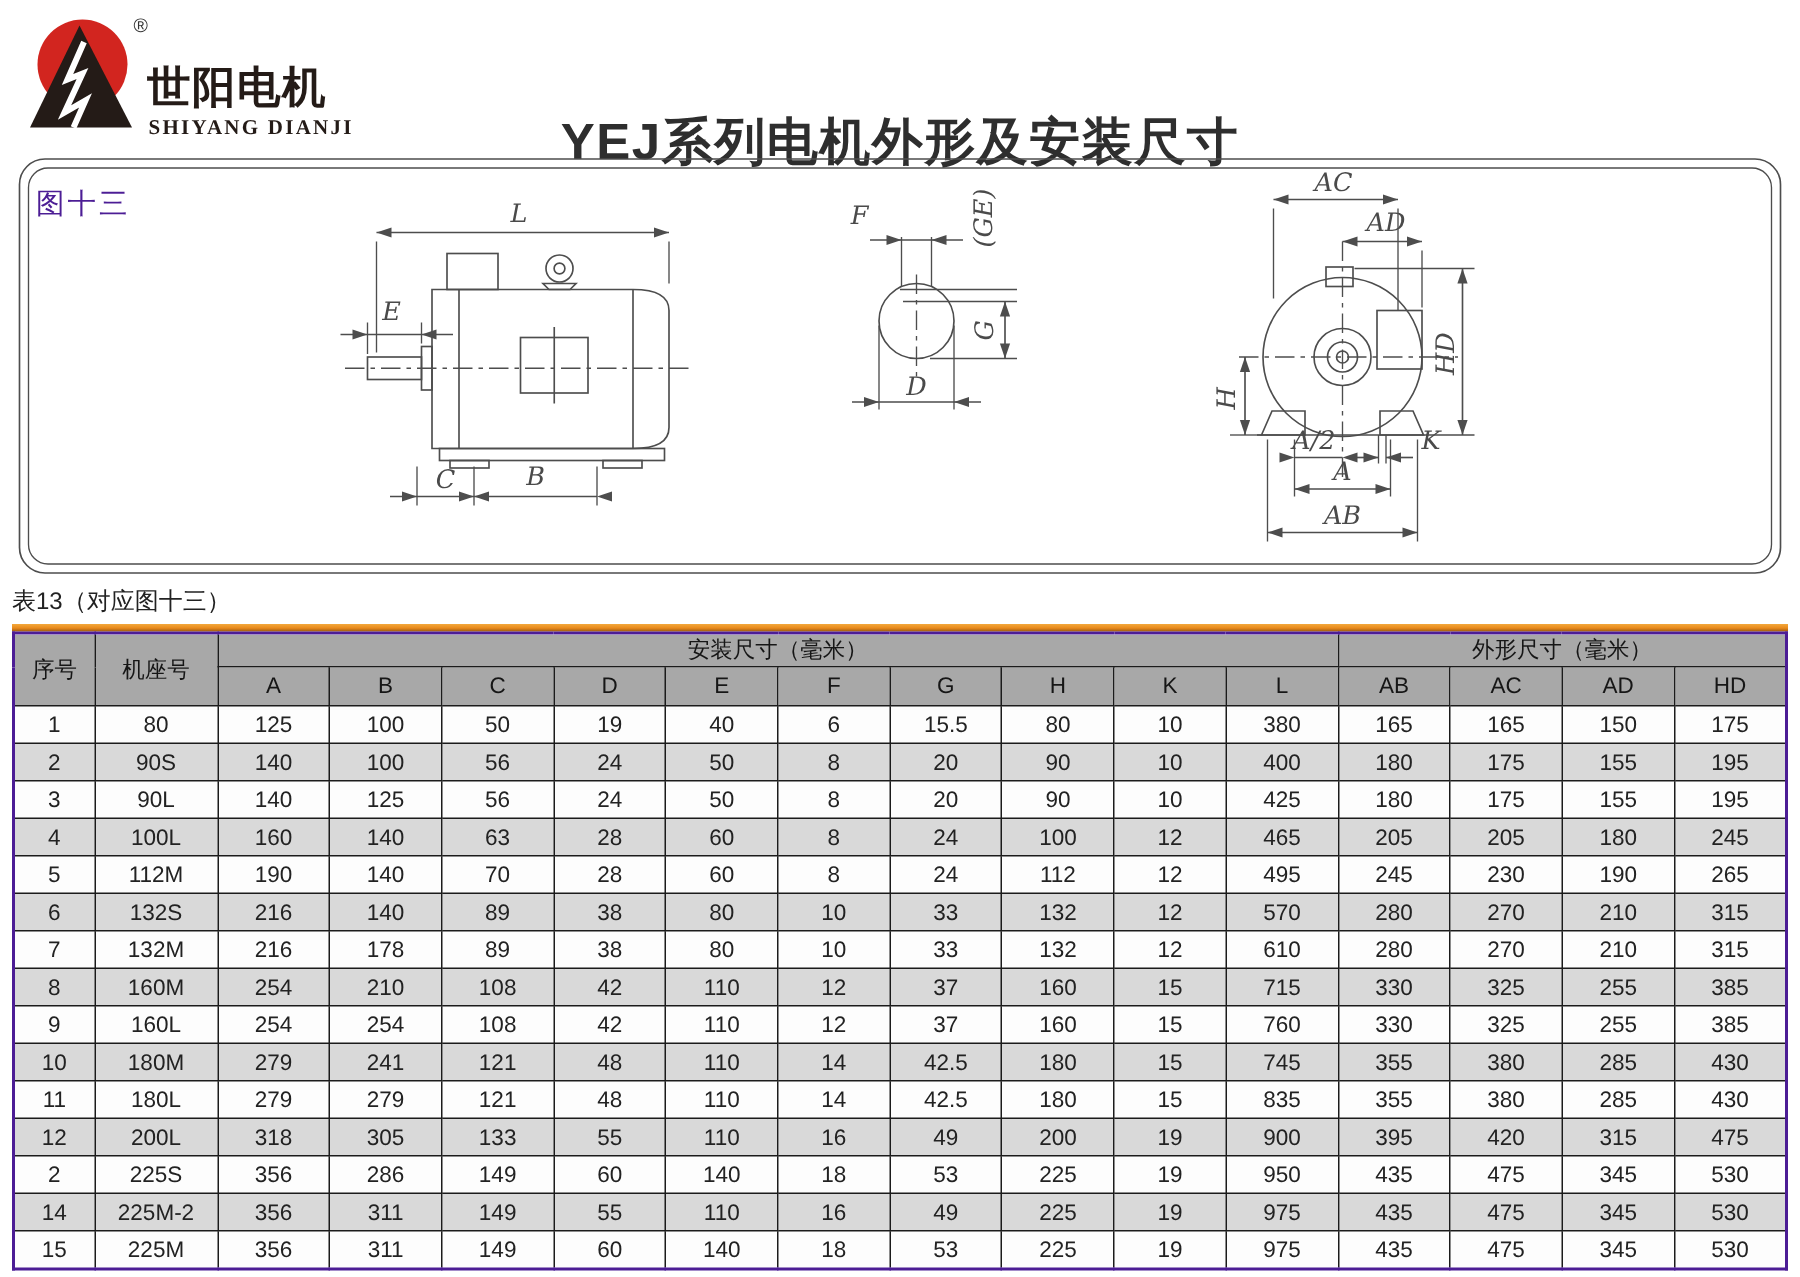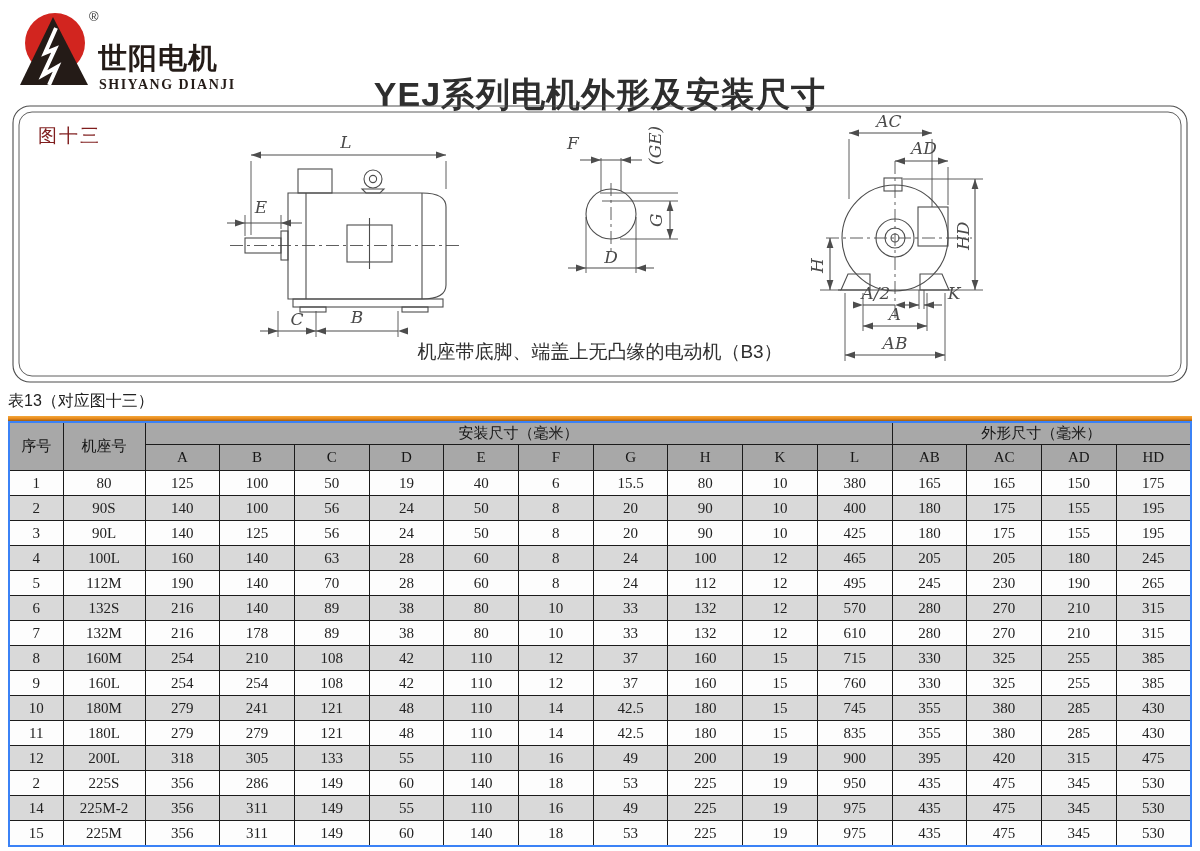--- a/index.html
+++ b/index.html
@@ -11,39 +11,39 @@
   
   .logo{position:absolute;left:12px;top:6px;width:230px;height:92px;}
   .page-title{
     position:absolute;left:0;top:40px;width:1200px;text-align:center;
     font-size:34px;font-weight:600;color:#2e2e2e;letter-spacing:1px;margin-top:32px;
   }
   
   .figure-box{position:absolute;left:10px;top:103px;width:1180px;height:282px;}
   .figure-box svg{position:absolute;left:0;top:0;}
   .figure-label{
-    position:absolute;left:28px;top:20px;font-size:19px;color:#7f1d1d;letter-spacing:2px;
+    position:absolute;left:14px;top:20px;font-size:19px;color:#4c1d95;letter-spacing:2px;
   }
   .figure-caption{
     position:absolute;left:350px;top:236px;width:480px;text-align:center;
     font-size:19px;color:#2f2f2f;
   }
   .cad line,.cad path,.cad rect,.cad circle,.cad polyline{
     stroke:#4d4d4d;stroke-width:1.1;fill:none;
   }
   .cad .thin{stroke-width:0.9;}
   .cad .cl{stroke-dasharray:13 4 3 4;stroke-width:0.9;}
   .cad text{font:italic 17px "DejaVu Serif",serif;fill:#4a4a4a;stroke:none;}
   .cad .arr{fill:#4d4d4d;stroke:none;}
   
   .table-caption{position:absolute;left:8px;top:391px;font-size:16px;color:#222;text-align:right;}
   .table-wrap{position:absolute;left:8px;top:416px;width:1184px;}
   .accent-bar{height:5px;background:linear-gradient(#f3a83c,#e8891b 55%,#9c5b10);}
   table{border-collapse:collapse;table-layout:fixed;width:1184px;
-        border:2px solid #3b82f6;font-family:Liberation Serif, serif;}
+        border:2px solid #4c1d95;}
   col.c-serial{width:54px;} col.c-frame{width:82px;}
   th,td{border:1px solid #1b1b1b;text-align:center;padding:0;
         font-size:15px;color:#222;overflow:hidden;white-space:nowrap;}
   thead th{background:#a8a8a8;font-weight:normal;color:#161616;}
   thead tr.group-row th{height:21px;}
   thead tr.letter-row th{height:25px;}
   tbody td{height:24px;background:#fdfdfd;}
   tbody tr.alt td{background:#d9d9d9;}
 </style>
 </head>
@@ -221,21 +221,20 @@
 
       <line class="thin" x1="835" y1="190" x2="835" y2="258"></line>
       <line class="thin" x1="935" y1="190" x2="935" y2="258"></line>
       <line x1="835" y1="252" x2="935" y2="252"></line>
       <use href="#ah" xlink:href="#ah" transform="translate(835,252) rotate(180)"></use>
       <use href="#ah" xlink:href="#ah" transform="translate(935,252)"></use>
       <text x="885" y="246" text-anchor="middle">AB</text>
     </g>
   </svg>
   <div class="figure-label">图十三</div>
-  <div class="figure-caption">机座带底脚、端盖上无凸缘的电动机（B3）</div>
 </div>
 
 <div class="table-caption">表13（对应图十三）</div>
 
 <div class="table-wrap">
   <div class="accent-bar"></div>
   <table>
     <colgroup>
       <col class="c-serial">
         <col class="c-frame">

